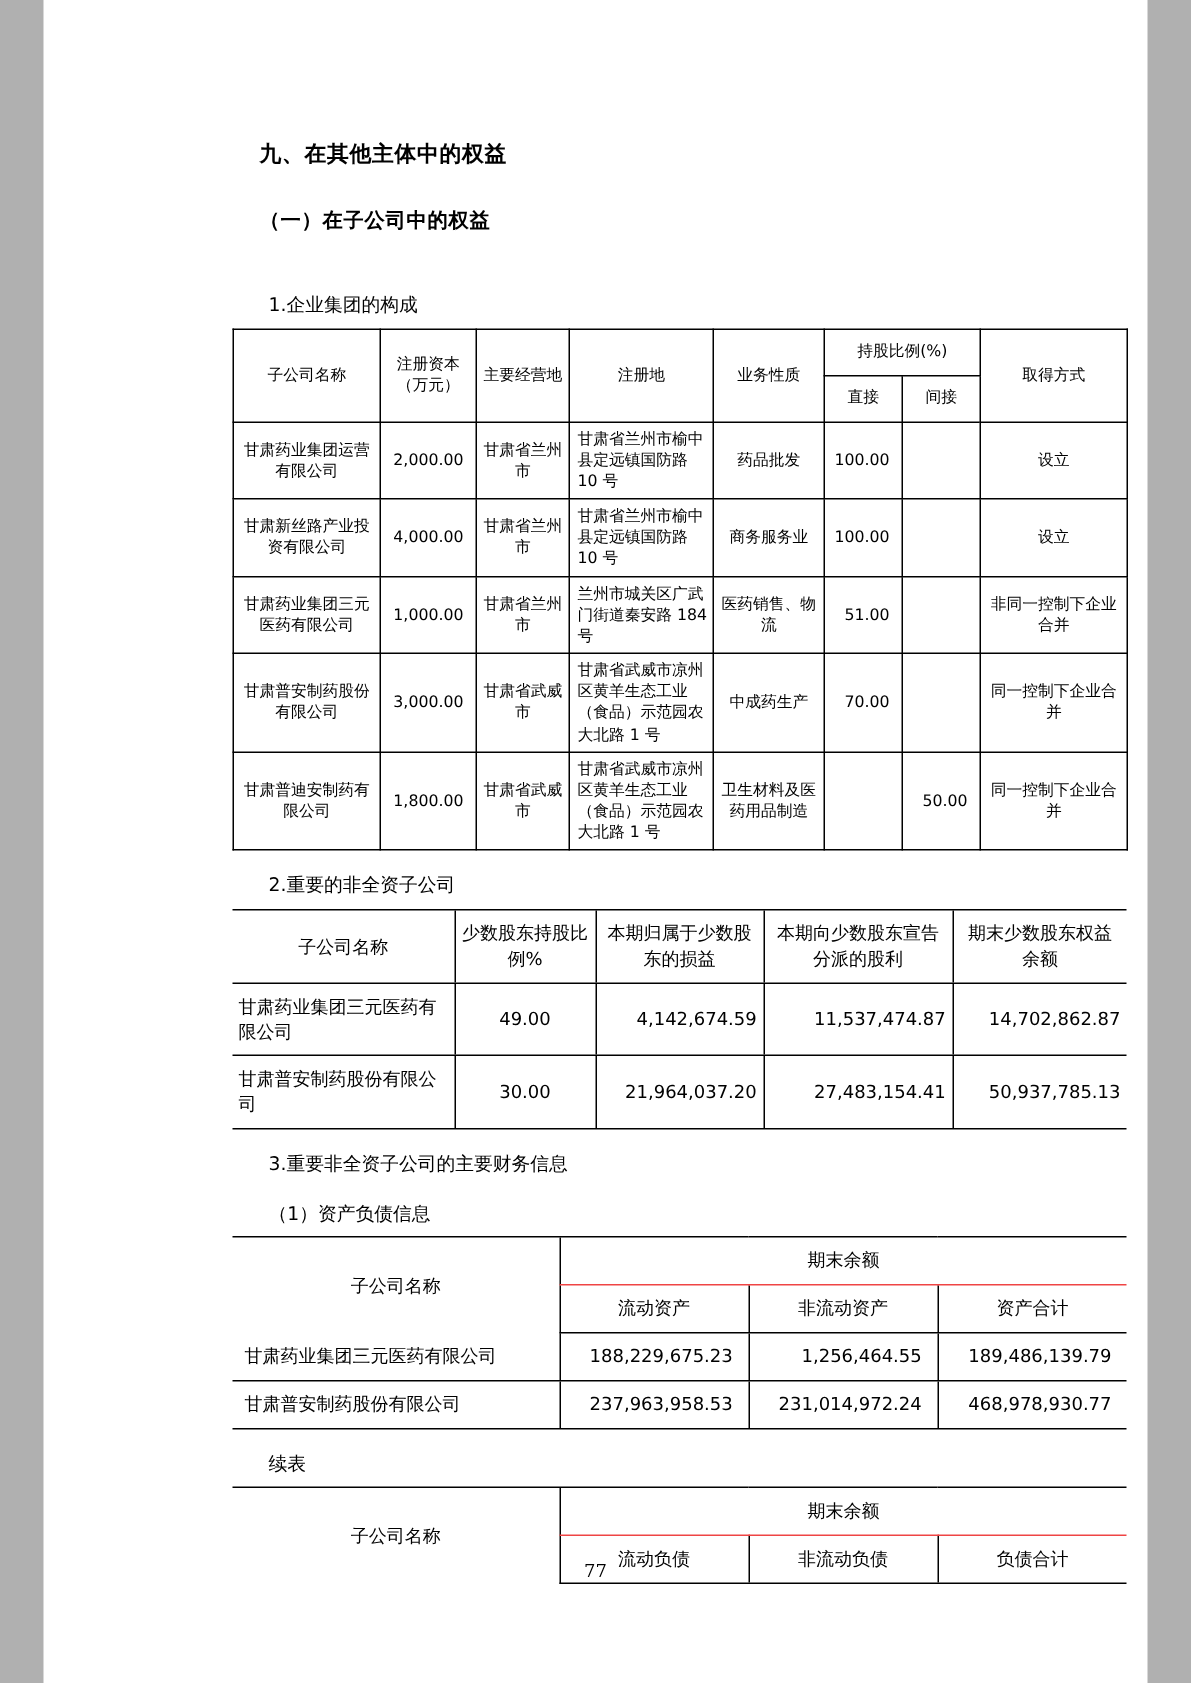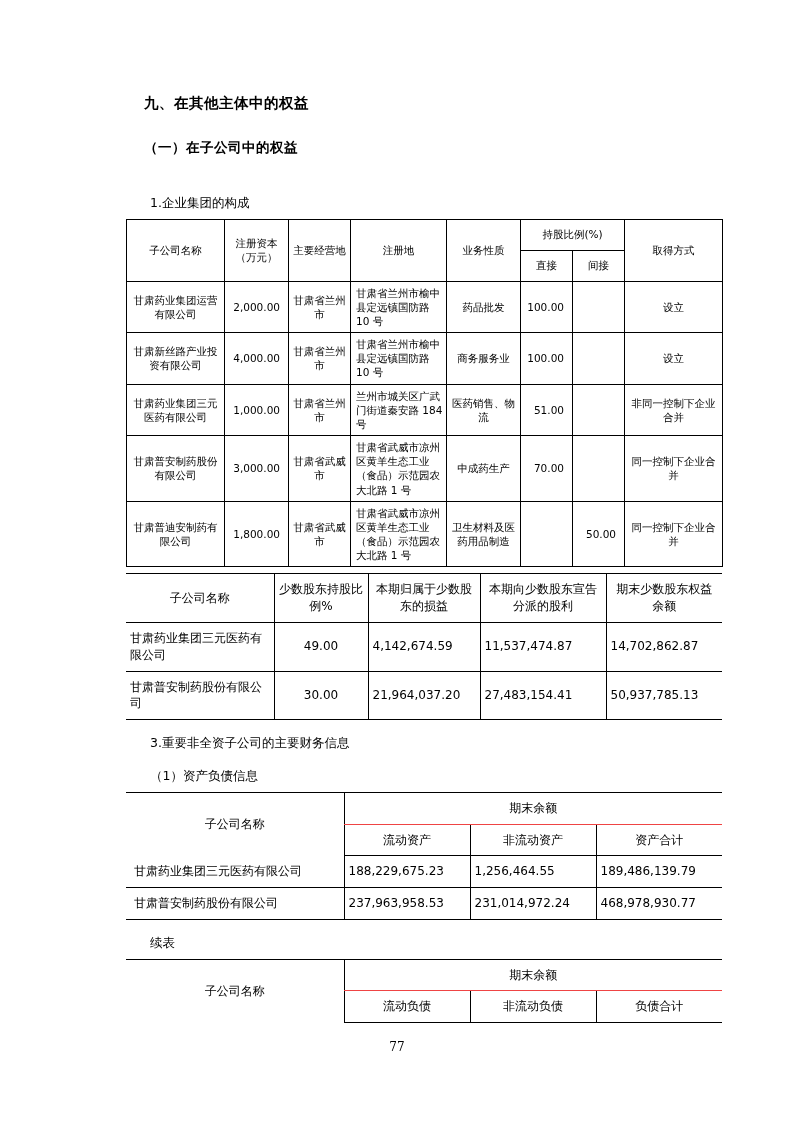--- a/index.html
+++ b/index.html
@@ -1,21 +1,21 @@
 <!DOCTYPE html>
 <html><head>
 <meta charset="utf-8">
 <style>
   html, body {
     margin: 0;
     padding: 0;
     background: #b0b0b0;
   }
   .page {
-    width: 794px;
+    width: 736px;
     height: 1122px;
     background: #ffffff;
     margin: 0 auto;
     position: relative;
     font-family: "DejaVu Sans", "Liberation Sans", sans-serif;
     color: #000000;
     box-sizing: border-box;
     padding: 0;
     overflow: hidden;
   }
@@ -89,21 +89,21 @@
     font-size: 12px;
     margin-top: 6px;
   }
   .tlt td {
     padding: 7px 4px;
     text-align: center;
     vertical-align: middle;
     line-height: 1.4;
     border: none;
   }
-  .tlt .num { text-align: left; padding-right: 10px; }
+  .tlt .num { text-align: right; padding-right: 10px; }
   .tlt .lead { text-align: left; padding-left: 8px; }
   .tlt tr.top td { border-top: 1.6px solid #000; }
   .tlt tr.head-bottom td { border-bottom: 1px solid #000; }
   .tlt tr.bottom td { border-bottom: 1.6px solid #000; }
   .tlt td.vsep { border-left: 1px solid #000; }
   .tlt td.grp { border-bottom: 1px solid #ef4444; }
   .tlt .rowline td { border-bottom: 1px solid #000; }
 
   .pageno {
     position: absolute;
@@ -200,20 +200,21 @@
           <td>甘肃省武威市</td>
           <td class="lead">甘肃省武威市凉州区黄羊生态工业（食品）示范园农大北路 1 号</td>
           <td>卫生材料及医药用品制造</td>
           <td class="num"></td>
           <td class="num">50.00</td>
           <td>同一控制下企业合并</td>
         </tr>
       </tbody>
     </table>
 
+    <div class="para tight">2.重要的非全资子公司</div>
 
     <table class="tlt" id="t2">
       <colgroup>
         <col style="width:148px">
         <col style="width:94px">
         <col style="width:112px">
         <col style="width:126px">
         <col style="width:116px">
       </colgroup>
       <tbody>

